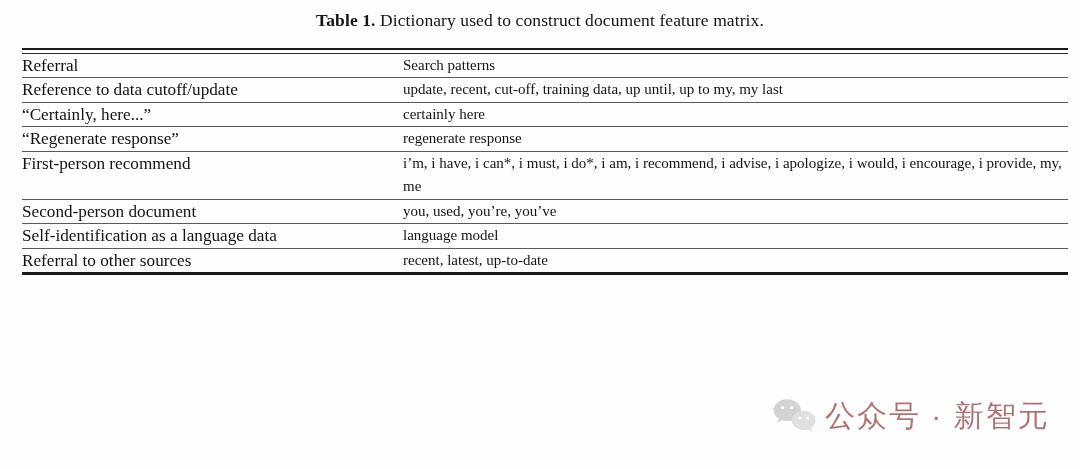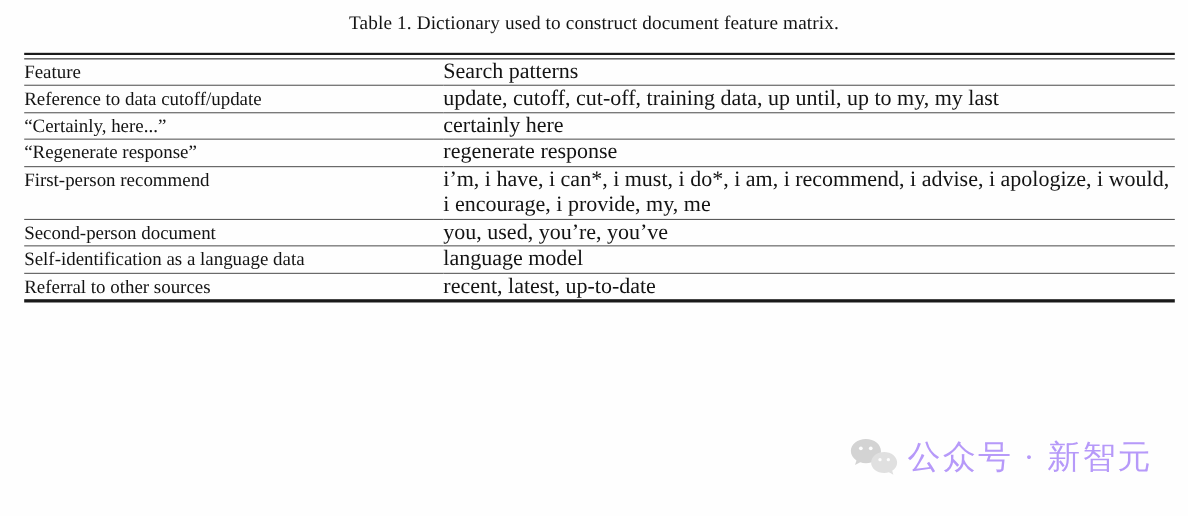--- a/index.html
+++ b/index.html
@@ -29,21 +29,21 @@
     top: 8px;
     left: 0;
     width: 1080px;
     text-align: center;
     font-size: 17.5px;
     line-height: 24px;
     letter-spacing: 0.1px;
     color: #141414;
   }
   .caption .cap-label {
-    font-weight: normal;
+    font-weight: bold;
   }
 
   
   .table-wrap {
     position: absolute;
     top: 48px;
     left: 22px;
     width: 1046px;
   }
 
@@ -65,21 +65,21 @@
   }
 
   .cell-feature {
     font-size: 17.2px;
     line-height: 23px;
     padding: 6px 8px 7px 0;
     color: #131313;
     white-space: nowrap;
   }
   .cell-patterns {
-    font-size: 20px;
+    font-size: 15px;
     line-height: 23.5px;
     padding: 6px 0 7px 0;
     color: #131313;
     text-align: justify;
     text-justify: inter-word;
     hyphens: manual;
   }
   .cell-patterns.nowrap-line { text-align: left; }
 
   
@@ -117,24 +117,24 @@
     pointer-events: none;
     user-select: none;
   }
   .wm-logo {
     width: 44px;
     height: 36px;
     position: relative;
     flex: 0 0 auto;
   }
   .wm-text {
-    font-family: Liberation Serif, serif;
+    font-family: Liberation Sans, sans-serif;
     font-size: 30px;
     line-height: 34px;
-    color: #8b5cf6;
+    color: #7f1d1d;
     letter-spacing: 2px;
     white-space: nowrap;
   }
 </style>
 </head>
 <body>
 
 <div id="page">
 
   <div class="caption">
@@ -146,28 +146,28 @@
     <div class="rule-top-outer"></div>
     <div class="rule-top-inner"></div>
 
     <table class="dict">
       <colgroup>
         <col class="c-feature">
         <col class="c-patterns">
       </colgroup>
       <thead>
         <tr class="headrow">
-          <th class="cell-feature">Feature</th>
+          <th class="cell-feature">Referral</th>
           <th class="cell-patterns">Search patterns</th>
         </tr>
       </thead>
       <tbody>
         <tr class="rowline">
           <td class="cell-feature">Reference to data cutoff/update</td>
-          <td class="cell-patterns nowrap-line">update, cutoff, cut-off, training data, up until, up to my, my last</td>
+          <td class="cell-patterns nowrap-line">update, recent, cut-off, training data, up until, up to my, my last</td>
         </tr>
         <tr class="rowline">
           <td class="cell-feature">“Certainly, here...”</td>
           <td class="cell-patterns nowrap-line">certainly here</td>
         </tr>
         <tr class="rowline">
           <td class="cell-feature">“Regenerate response”</td>
           <td class="cell-patterns nowrap-line">regenerate response</td>
         </tr>
         <tr class="rowline">

